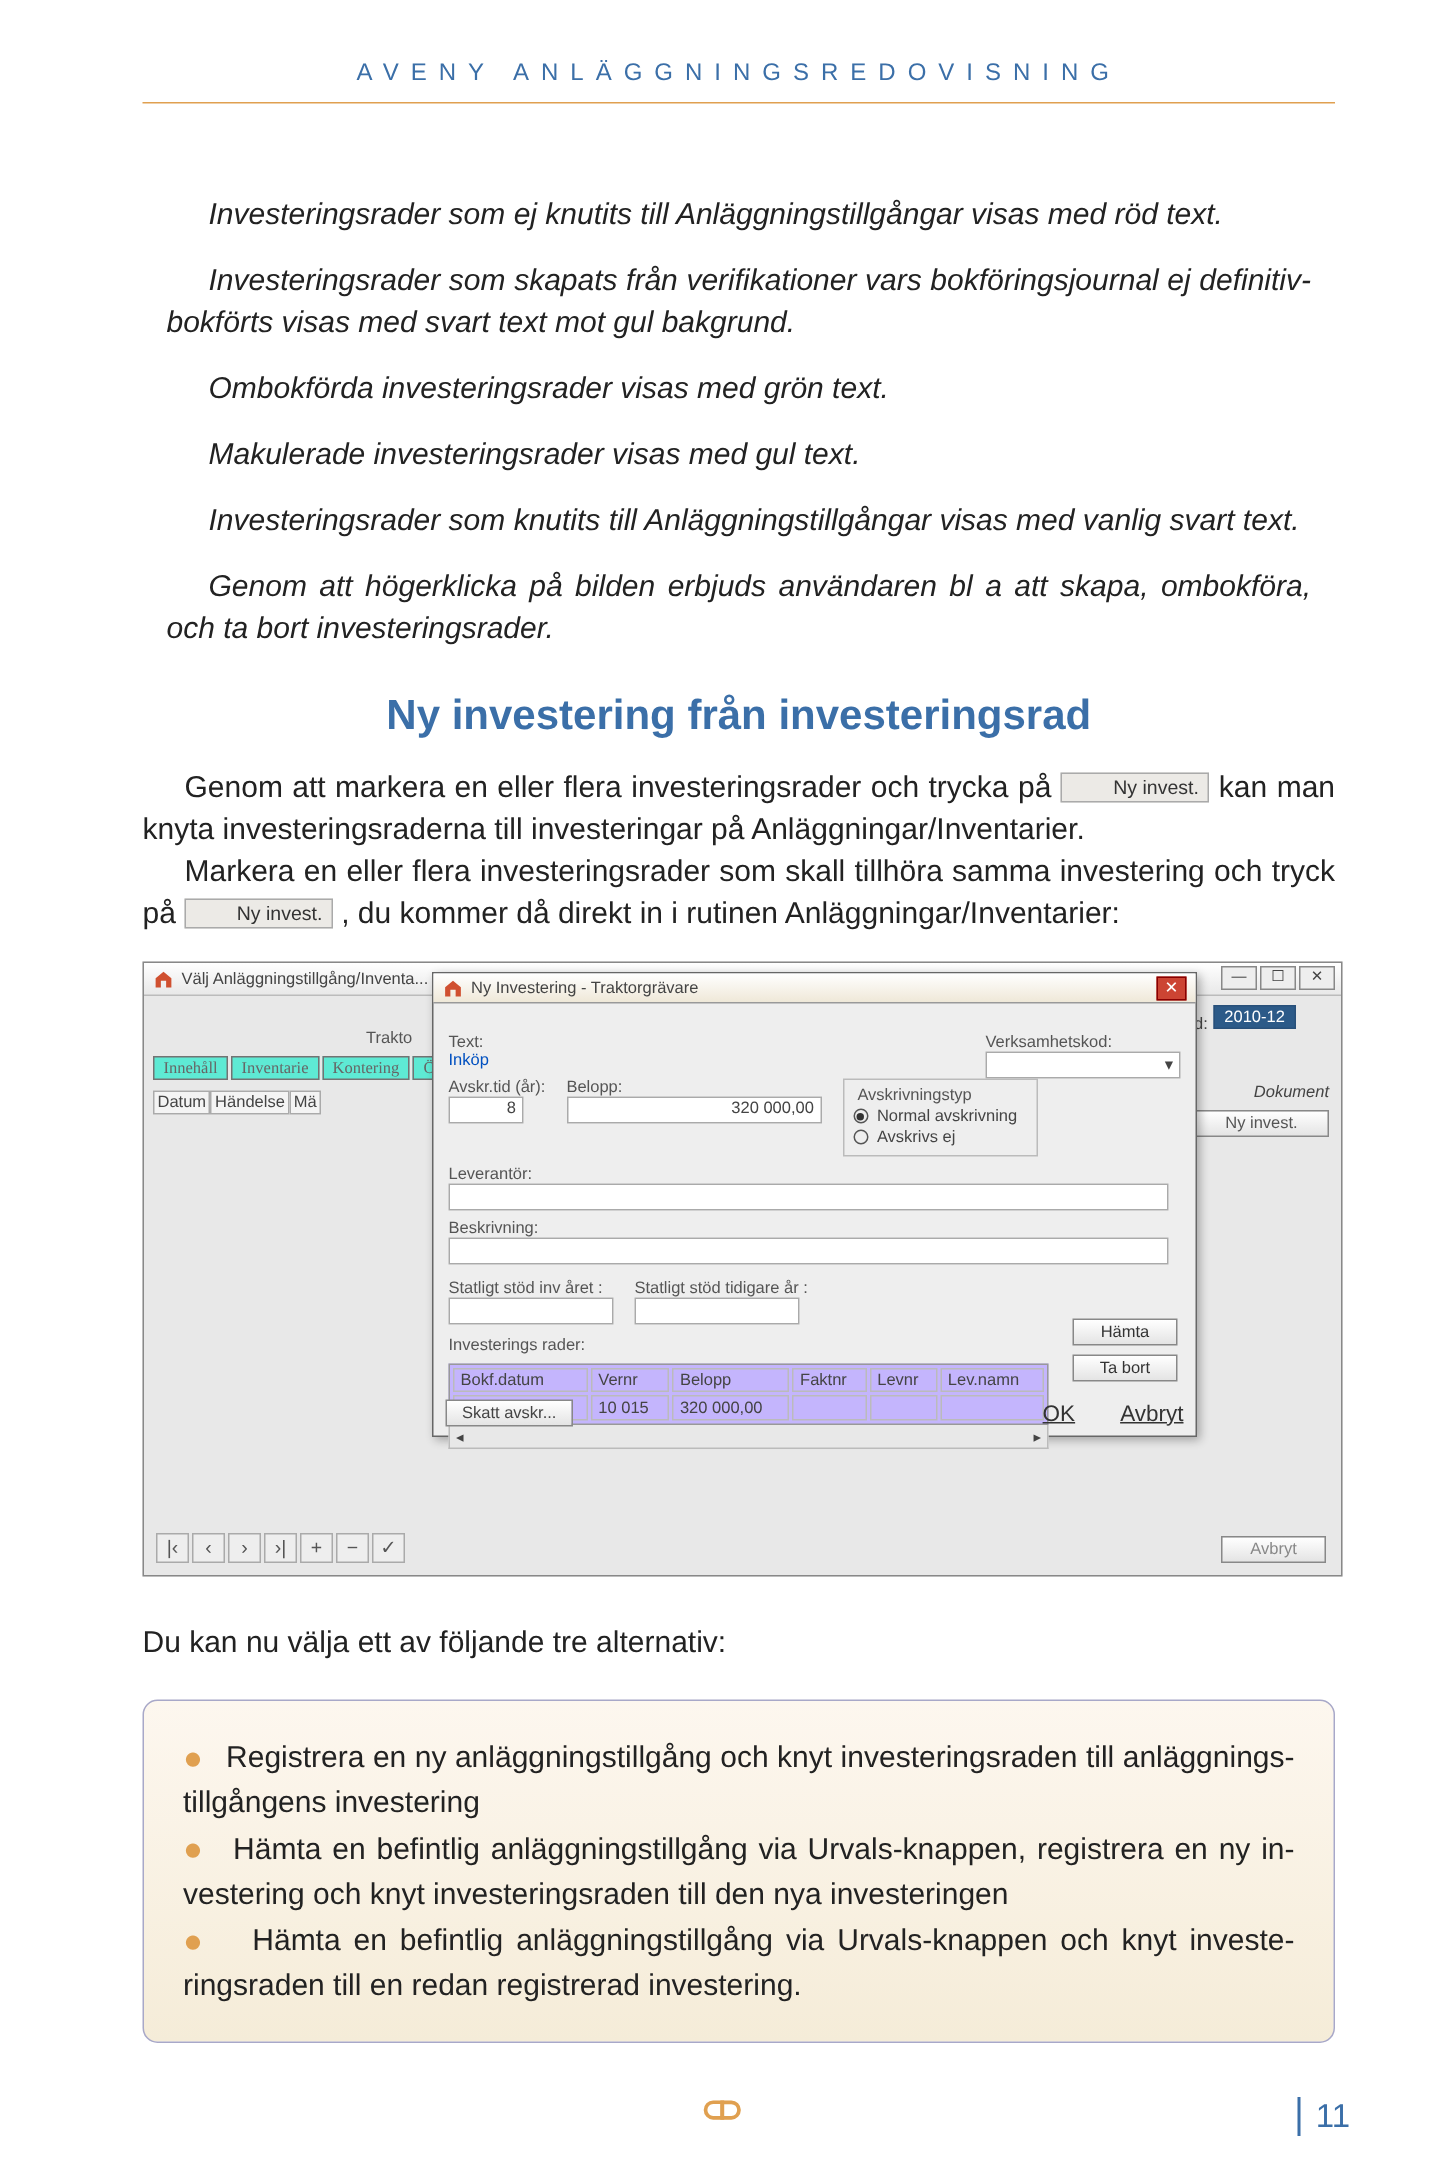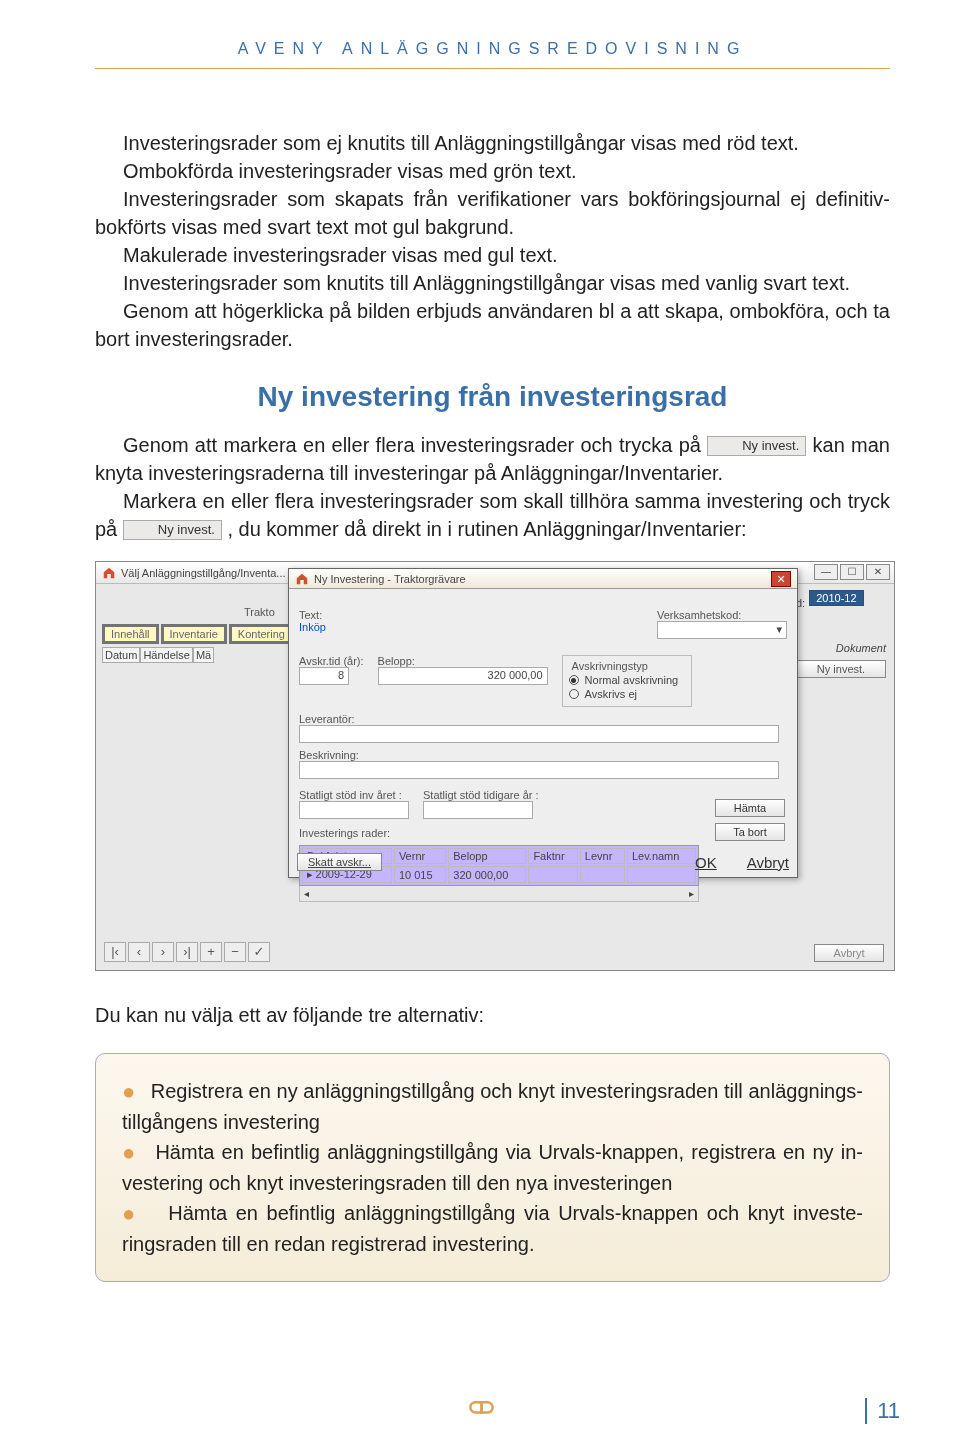--- a/index.html
+++ b/index.html
@@ -29,21 +29,21 @@
     border-top: 1px solid #e0a050;
     margin-bottom: 60px;
   }
   .body-text {
     color: #222;
     font-size: 20px;
     line-height: 1.4;
     text-align: justify;
     margin-bottom: 28px;
   }
-  .body-text p { margin: 0; }
+  .body-text p { margin: 16px; font-style: italic; }
   .section-heading {
     color: #3b6fa8;
     font-size: 28px;
     font-weight: 600;
     text-align: center;
     margin: 18px 0 18px 0;
   }
   .para2 {
     color: #222;
     font-size: 20px;
@@ -77,40 +77,40 @@
   .bg-win-title {
     position: absolute; top:0; left:0; right:0; height:22px;
     background: linear-gradient(#fff,#e8e8e8);
     border-bottom:1px solid #bbb;
     padding: 3px 6px;
     display:flex; align-items:center; gap:5px;
   }
   .home-ico { width:14px; height:14px; }
   .bg-field-label { position:absolute; color:#555; }
   .bg-tabs { position:absolute; top:62px; left:6px; display:flex; gap:2px; }
-  .bg-tab { border:3px solid #737373; background:#fef9c3; padding:1px 6px; color:#666; font-size:11px;}
+  .bg-tab { border:1px solid #737373; background:#5eead4; padding:1px 6px; color:#666; font-size:11px;font-family:Liberation Serif, serif;}
   .bg-cols { position:absolute; top:85px; left:6px; display:flex; }
   .bg-col { border:1px solid #aaa; background:#f4f4f4; padding:1px 2px; font-size:11px;}
   .wincontrols { position:absolute; top:2px; right:4px; display:flex; gap:2px; }
   .wc { width:24px; height:16px; border:1px solid #888; background:#eee; text-align:center; font-size:10px; line-height:14px;}
   
   .dlg {
     position:absolute;
     top: 6px; left: 192px;
     width: 510px; height: 310px;
     background: #eeeeee;
     border:1px solid #666;
     box-shadow: 2px 2px 6px rgba(0,0,0,.3);
   }
   .dlg-title { background: linear-gradient(#fff,#efe8d8); border-bottom:1px solid #999; height:20px; padding:2px 6px; display:flex; align-items:center; justify-content:space-between;}
   .dlg-close { width:20px; height:16px; background:#c43; color:#fff; text-align:center; font-size:11px; line-height:15px; border:1px solid #800;}
   .dlg-body { padding:20px 10px; }
   .dlg-label { color:#555; font-size:11px; }
   .blue-val { color:#0050c0; font-size:11px;}
-  .field-row { display:flex; gap:14px; margin-top:16px; align-items:flex-start;}
+  .field-row { display:flex; gap:14px; margin-top:0; align-items:flex-start;}
   .field-box { border:1px solid #aaa; background:#fff; padding:1px 4px; height:18px; font-size:11px; min-width:40px; }
   .radio-grp { border:1px solid #bbb; padding:4px 6px; font-size:11px; min-width:130px;}
   .radio-line { display:flex; align-items:center; gap:6px; margin:2px 0;}
   .rcircle { width:10px; height:10px; border:1px solid #555; border-radius:50%; display:inline-flex; align-items:center; justify-content:center;}
   .rdot { width:5px; height:5px; background:#333; border-radius:50%;}
   .inv-table { margin-top:6px; border:1px solid #999; background:#c4b5fd; font-size:11px;}
   .inv-table th, .inv-table td { border:1px solid #bbb; padding:1px 4px; font-weight:normal; text-align:left;}
   .inv-scroll { display:flex; justify-content:space-between; background:#e8e8e8; border:1px solid #bbb; border-top:none; height:16px; font-size:10px; align-items:center; padding:0 4px;}
   .dlg-btns { position:absolute; right:12px; bottom:36px; display:flex; flex-direction:column; gap:6px; align-items:flex-end;}
   .win-btn { border:1px solid #888; background:linear-gradient(#fff,#e4e4e4); padding:2px 14px; font-size:11px; color:#333; min-width:70px; text-align:center;}
@@ -163,22 +163,22 @@
 </style>
 </head>
 <body>
 
 <div class="page">
   <div class="header-title">AVENY  ANLÄGGNINGSREDOVISNING</div>
   <hr class="header-rule">
 
   <div class="body-text">
     <p style="text-indent:28px;">Investeringsrader som ej knutits till Anläggningstillgångar visas med röd text.</p>
+    <p style="text-indent:28px;">Investeringsrader som skapats från verifikationer vars bokföringsjournal ej definitiv-bokförts visas med svart text mot gul bakgrund.</p>
     <p style="text-indent:28px;">Ombokförda investeringsrader visas med grön text.</p>
-    <p style="text-indent:28px;">Investeringsrader som skapats från verifikationer vars bokföringsjournal ej definitiv-bokförts visas med svart text mot gul bakgrund.</p>
     <p style="text-indent:28px;">Makulerade investeringsrader visas med gul text.</p>
     <p style="text-indent:28px;">Investeringsrader som knutits till Anläggningstillgångar visas med vanlig svart text.</p>
     <p style="text-indent:28px;">Genom att högerklicka på bilden erbjuds användaren bl a att skapa, ombokföra, och ta bort investeringsrader.</p>
   </div>
 
   <div class="section-heading">Ny investering från investeringsrad</div>
 
   <div class="para2">
     <span class="indent">
       <span>Genom att markera en eller flera investeringsrader och trycka på </span>
@@ -331,21 +331,21 @@
             <span>◂</span>
             <span>▸</span>
           </div>
 
         <div class="dlg-btns">
           <div class="win-btn">Hämta</div>
           <div class="win-btn">Ta bort</div>
         </div>
       </div>
       <div class="dlg-footer">
-        <div class="skatt-btn"><span style="text-decoration:underline;">Skatt avskr...</span></div>
+        <div class="skatt-btn"><span style="">Skatt avskr...</span></div>
         <div class="okav">
           <span class="link-btn">OK</span>
           <span class="link-btn">Avbryt</span>
         </div>
       </div>
     </div>
   </div>
 
   <div class="after-shot">Du kan nu välja ett av följande tre alternativ:</div>
 

